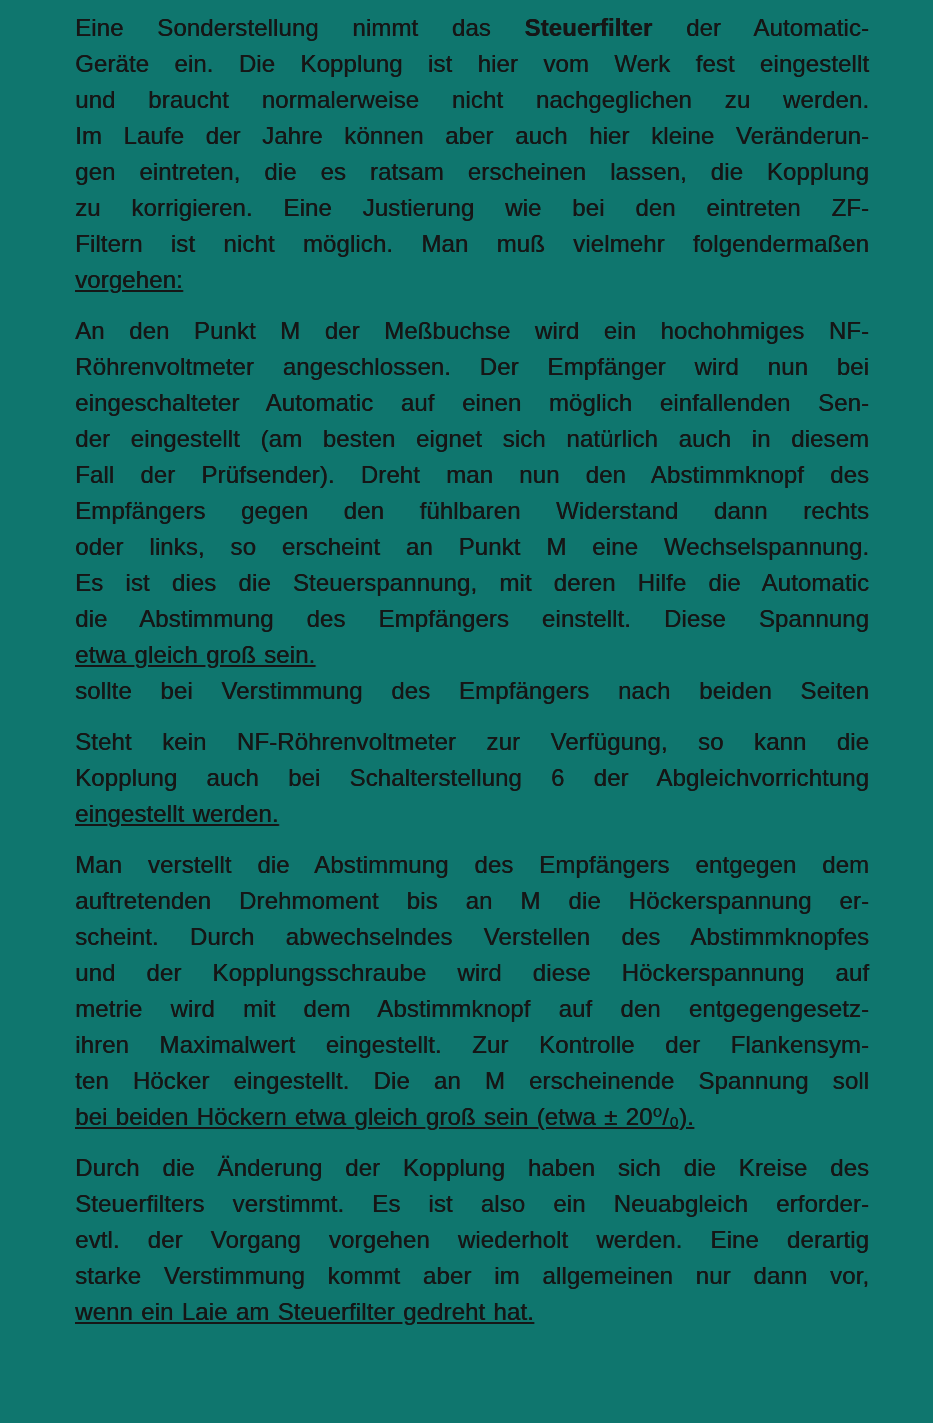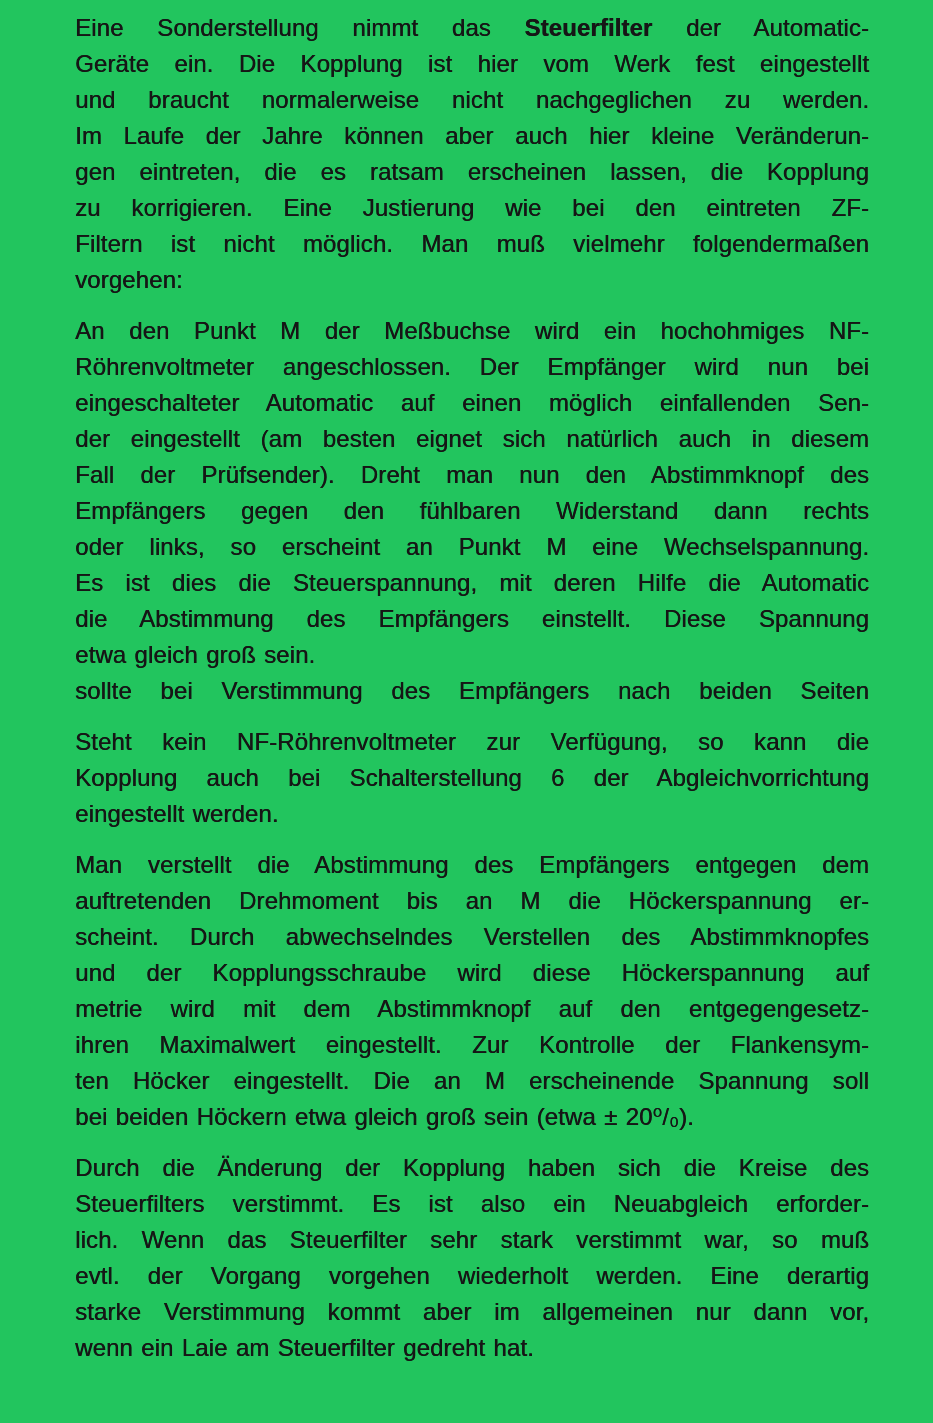--- a/index.html
+++ b/index.html
@@ -6,42 +6,42 @@
   html, body { width: 933px; height: 1423px; }
   body {
     background: #ffffff;
     font-family: "Liberation Sans", "DejaVu Sans", sans-serif;
   }
   .page {
     position: relative;
     width: 933px;
     height: 1423px;
     overflow: hidden;
-    background: #22c55e;
+    background: #0f766e;
   }
   .text-column {
     position: absolute;
     left: 75px;
     top: 10px;
     width: 794px;
     font-size: 24px;
     line-height: 36px;
     color: #161616;
     letter-spacing: 0.1px;
     word-spacing: 1.5px;
     
     text-shadow: 0.45px 0 0 currentColor;
   }
   .paragraph { margin-bottom: 15px; }
   .line {
     text-align: justify;
     text-align-last: justify;
     white-space: normal;
   }
-  .line-last { text-align-last: left; }
+  .line-last { text-align-last: left; text-decoration: underline; }
   b { font-weight: 700; }
 </style>
 </head>
 <body style="background: rgb(255, 255, 255);">
 
 <div class="page">
   <div class="text-column" style="color: rgb(22, 22, 22);">
       <div class="paragraph">
         <div class="line">Eine Sonderstellung nimmt das <b>Steuerfilter</b> der Automatic-</div>
         <div class="line">Geräte ein. Die Kopplung ist hier vom Werk fest eingestellt</div>
@@ -76,19 +76,18 @@
         <div class="line">scheint. Durch abwechselndes Verstellen des Abstimmknopfes</div>
         <div class="line">und der Kopplungsschraube wird diese Höckerspannung auf</div>
         <div class="line">metrie wird mit dem Abstimmknopf auf den entgegengesetz-</div>
         <div class="line">ihren Maximalwert eingestellt. Zur Kontrolle der Flankensym-</div>
         <div class="line">ten Höcker eingestellt. Die an M erscheinende Spannung soll</div>
         <div class="line line-last">bei beiden Höckern etwa gleich groß sein (etwa ± 20⁰/₀).</div>
       </div>
       <div class="paragraph">
         <div class="line">Durch die Änderung der Kopplung haben sich die Kreise des</div>
         <div class="line">Steuerfilters verstimmt. Es ist also ein Neuabgleich erforder-</div>
-        <div class="line">lich. Wenn das Steuerfilter sehr stark verstimmt war, so muß</div>
         <div class="line">evtl. der Vorgang vorgehen wiederholt werden. Eine derartig</div>
         <div class="line">starke Verstimmung kommt aber im allgemeinen nur dann vor,</div>
         <div class="line line-last">wenn ein Laie am Steuerfilter gedreht hat.</div>
       </div>
     </div>
 </div>
 
 </body></html>

